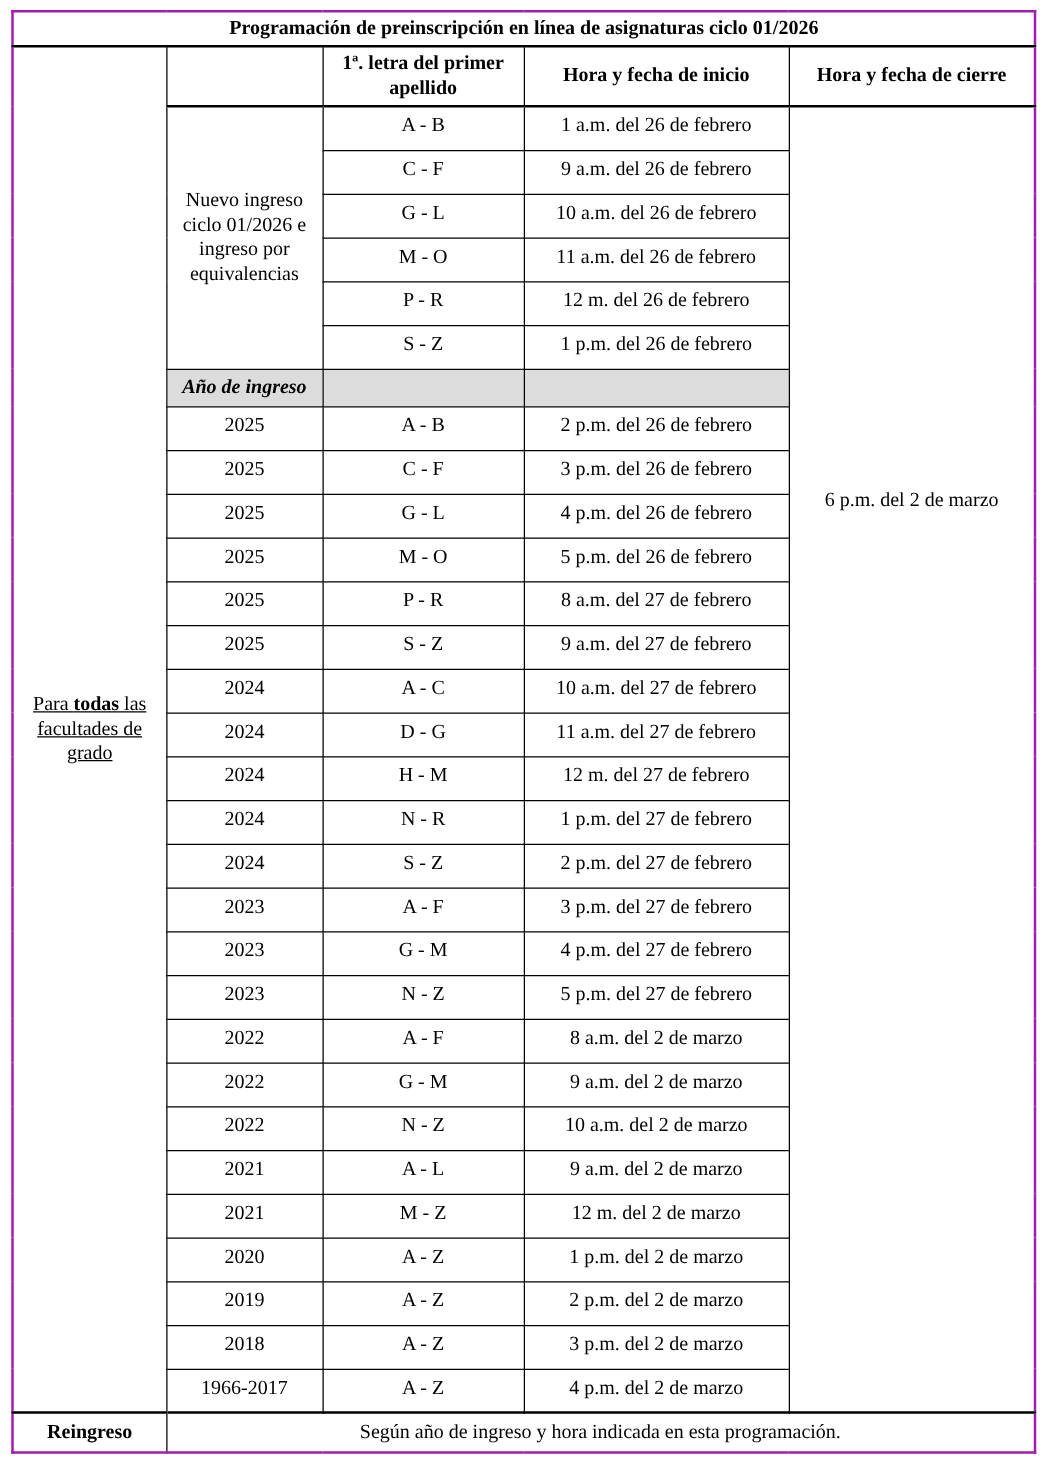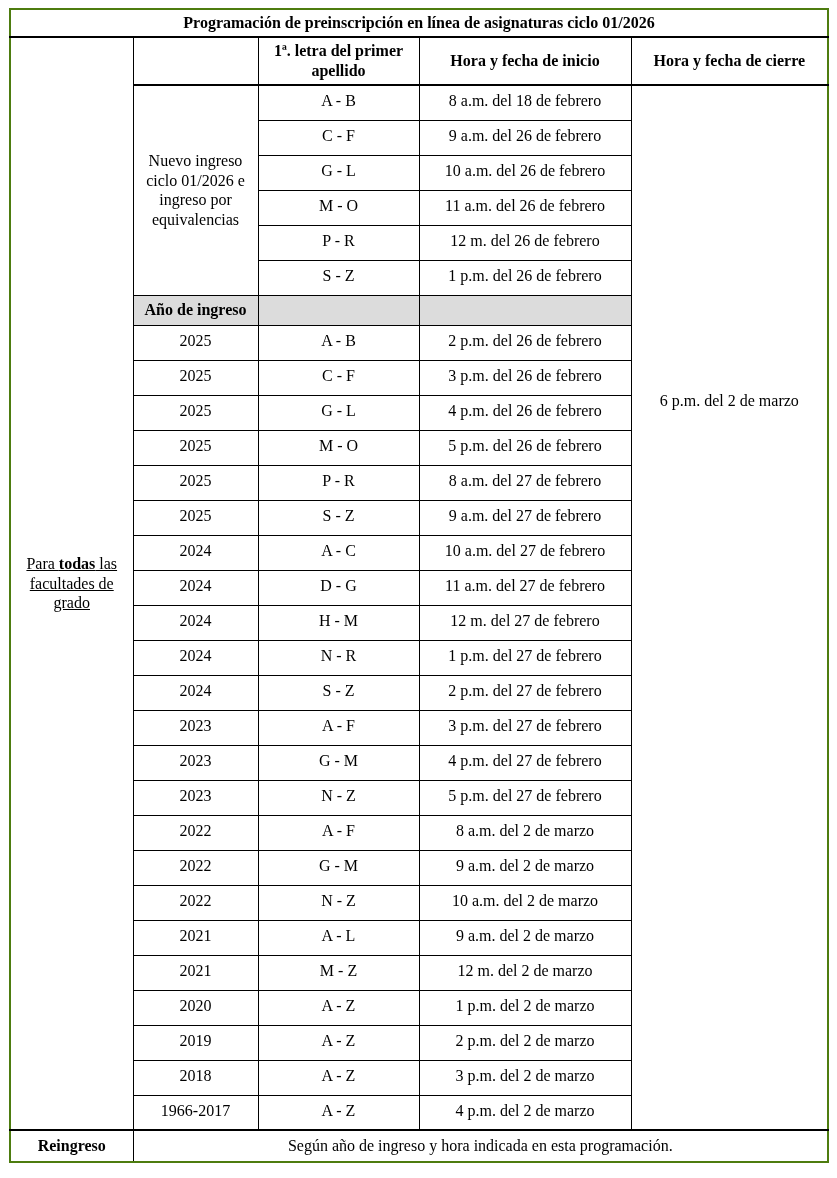--- a/index.html
+++ b/index.html
@@ -10,21 +10,21 @@
     background: #ffffff;
     overflow: hidden;
     font-family: "Liberation Serif", "DejaVu Serif", serif;
     color: #000000;
   }
   table.schedule {
     border-collapse: collapse;
     table-layout: fixed;
     width: 818px;
     margin: 8px 0 0 9px;
-    border: 2px solid #4d7c0f;
+    border: 2px solid #a21caf;
   }
   td {
     border: 1px solid #000000;
     font-size: 16px;
     text-align: center;
     vertical-align: top;
     padding: 5px 2px 2px 2px;
     line-height: 1.22;
     overflow: hidden;
   }
@@ -47,21 +47,21 @@
     padding: 2px 4px;
     text-decoration: underline;
   }
   td.group-cell {
     vertical-align: middle;
     padding: 4px;
   }
   tr.data-row { height: 35px; }
   tr.year-header-row { height: 30px; }
   td.gray { background: #dcdcdc; }
-  td.bold-cell { font-weight: bold; vertical-align: middle; padding: 2px; }
+  td.bold-cell { font-weight: bold; vertical-align: middle; padding: 2px; font-style: italic; }
   td.close-cell {
     vertical-align: top;
     padding-top: 305px;
     margin-top: 28px;
   }
   tr.footer-row { height: 32px; }
   tr.footer-row td {
     vertical-align: middle;
     border-top-width: 2px;
     padding: 2px;
@@ -87,21 +87,21 @@
       <td class="scope-cell" rowspan="31"><span>Para </span><b>todas</b><span> las facultades de grado</span></td>
       <td class="hdr"></td>
       <td class="hdr">1ª. letra del primer apellido</td>
       <td class="hdr">Hora y fecha de inicio</td>
       <td class="hdr">Hora y fecha de cierre</td>
     </tr>
 
     <tr class="data-row">
         <td class="group-cell" rowspan="6">Nuevo ingreso ciclo 01/2026 e ingreso por equivalencias</td>
         <td>A - B</td>
-        <td>8 a.m. del 18 de febrero</td>
+        <td>1 a.m. del 26 de febrero</td>
         <td class="close-cell" rowspan="30">6 p.m. del 2 de marzo</td>
       </tr>
       <tr class="data-row">
         <td>C - F</td>
         <td>9 a.m. del 26 de febrero</td>
       </tr>
       <tr class="data-row">
         <td>G - L</td>
         <td>10 a.m. del 26 de febrero</td>
       </tr>

